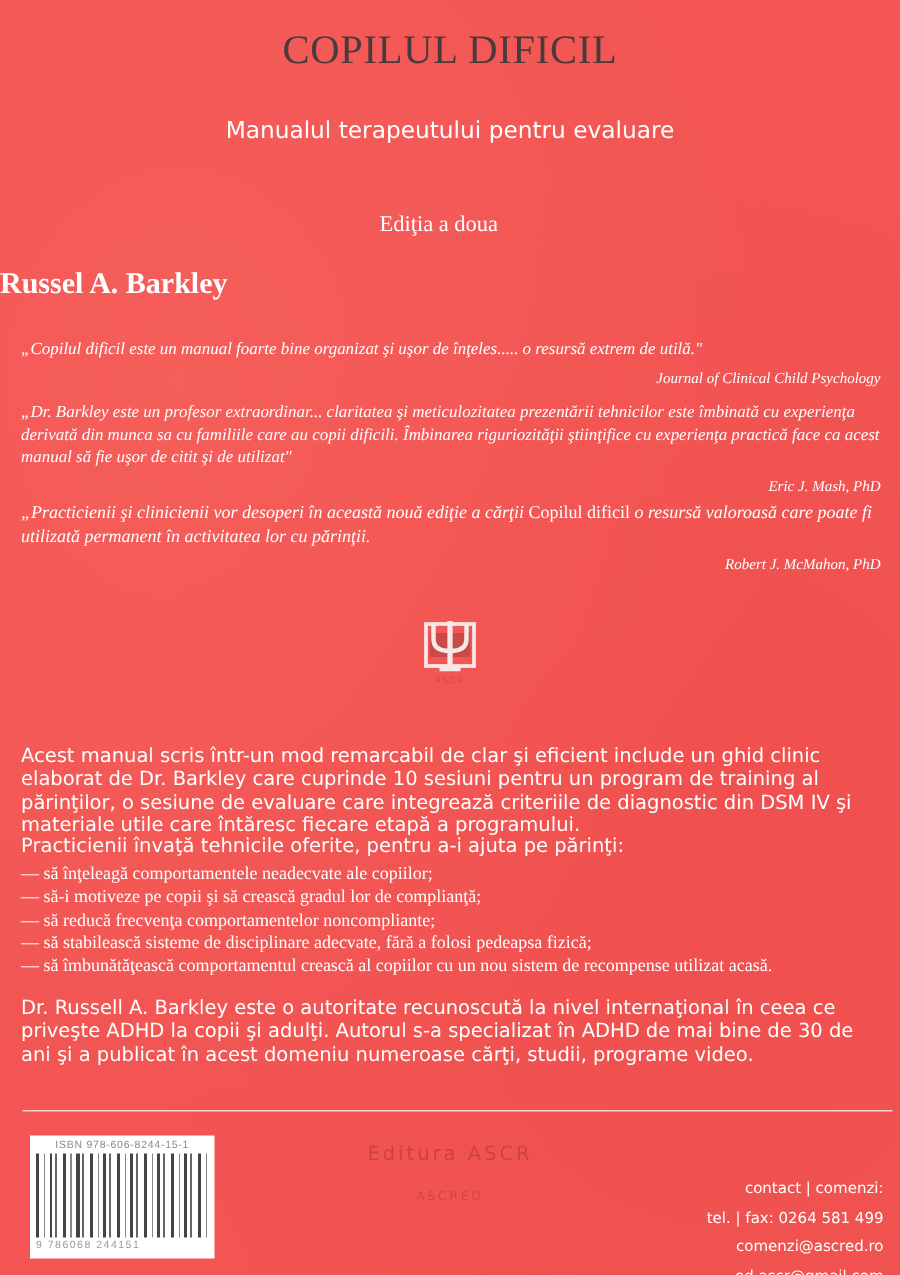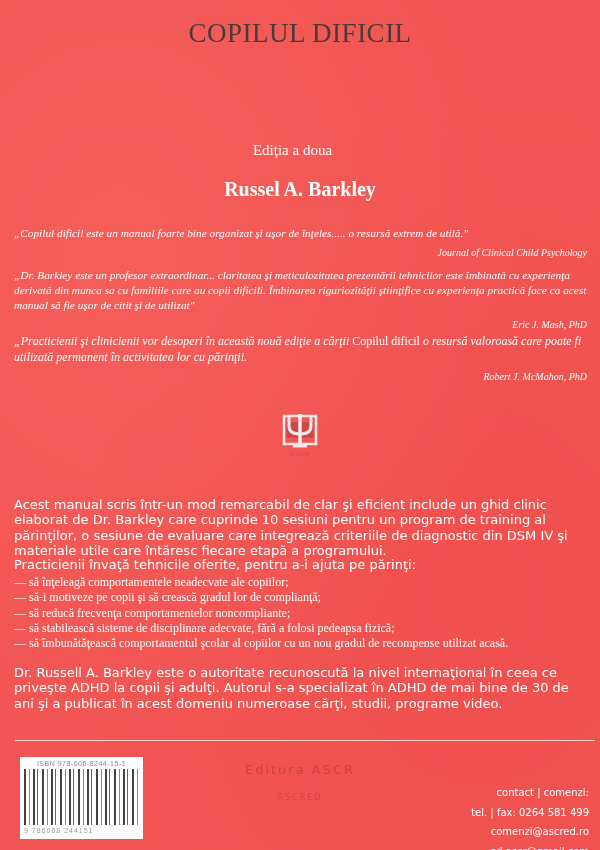--- a/index.html
+++ b/index.html
@@ -53,21 +53,20 @@
       text-align: center;
       font-family: "Liberation Serif", serif;
       font-size: 15px;
       color: #fff;
     }
     .author {
       position: absolute;
       top: 178px;
       left: 0;
       width: 600px;
-      text-align: center;
       font-family: "Liberation Serif", serif;
       font-weight: bold;
       font-size: 20px;
       color: #fff;
     }
     .quote {
       position: absolute;
       left: 14px;
       width: 575px;
       font-family: "Liberation Serif", serif;
@@ -205,20 +204,21 @@
       color: #fff;
     }
   </style>
 </head>
 <body>
 
 <div class="cover"></div>
 
 <div class="title">COPILUL DIFICIL</div>
 <div class="subtitle">
+  <div>Manualul terapeutului pentru evaluare</div>
 </div>
 <div class="edition">Ediţia a doua</div>
 <div class="author">Russel A. Barkley</div>
 
 <div class="quote q1">
   <div>„Copilul dificil este un manual foarte bine organizat şi uşor de înţeles..... o resursă extrem de utilă."</div>
   <div class="attr">Journal of Clinical Child Psychology</div>
 </div>
 
 <div class="quote q2">
@@ -240,21 +240,21 @@
 </svg>
 <div class="logo-text">ASCR</div>
 
 <div class="body-text p1">Acest manual scris într-un mod remarcabil de clar şi eficient include un ghid clinic elaborat de Dr. Barkley care cuprinde 10 sesiuni pentru un program de training al părinţilor, o sesiune de evaluare care integrează criteriile de diagnostic din DSM IV şi materiale utile care întăresc fiecare etapă a programului.</div>
 <div class="body-text p2">Practicienii învaţă tehnicile oferite, pentru a-i ajuta pe părinţi:</div>
 <ul class="bullets">
   <li>să înţeleagă comportamentele neadecvate ale copiilor;</li>
   <li>să-i motiveze pe copii şi să crească gradul lor de complianţă;</li>
   <li>să reducă frecvenţa comportamentelor noncompliante;</li>
   <li>să stabilească sisteme de disciplinare adecvate, fără a folosi pedeapsa fizică;</li>
-  <li>să îmbunătăţească comportamentul şcolar al copiilor cu un nou gradul de recompense utilizat acasă.</li>
+  <li>să îmbunătăţească comportamentul crească al copiilor cu un nou sistem de recompense utilizat acasă.</li>
 </ul>
 <div class="body-text p3">Dr. Russell A. Barkley este o autoritate recunoscută la nivel internaţional în ceea ce priveşte ADHD la copii şi adulţi. Autorul s-a specializat în ADHD de mai bine de 30 de ani şi a publicat în acest domeniu numeroase cărţi, studii, programe video.</div>
 
 <div class="divider"></div>
 
 <div class="barcode">
   <div class="isbn">ISBN 978-606-8244-15-1</div>
   <div class="bars"></div>
   <div class="digits">9 786068 244151</div>
 </div>

